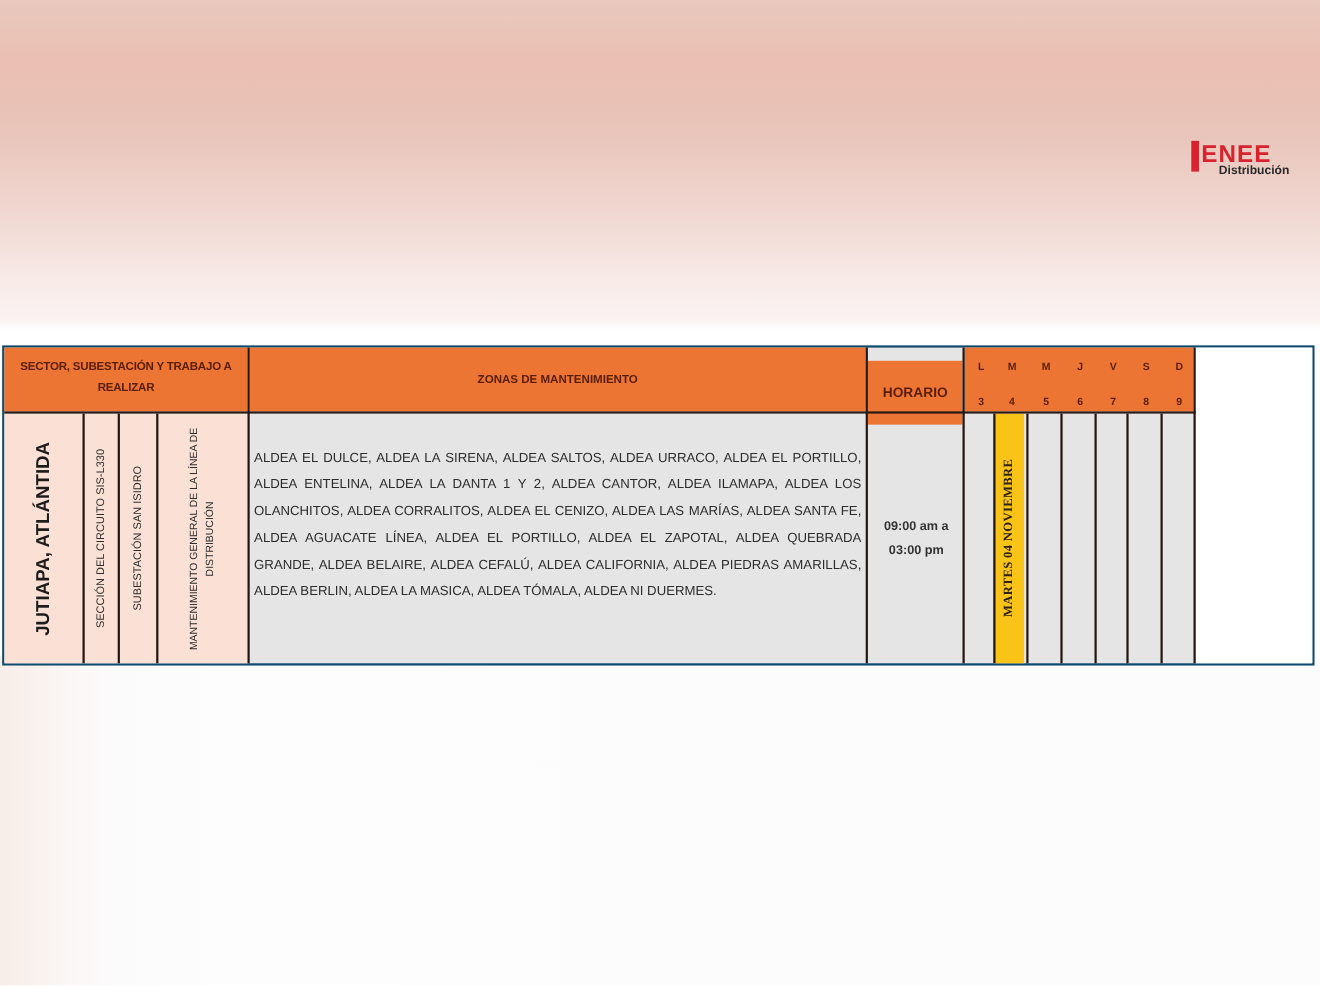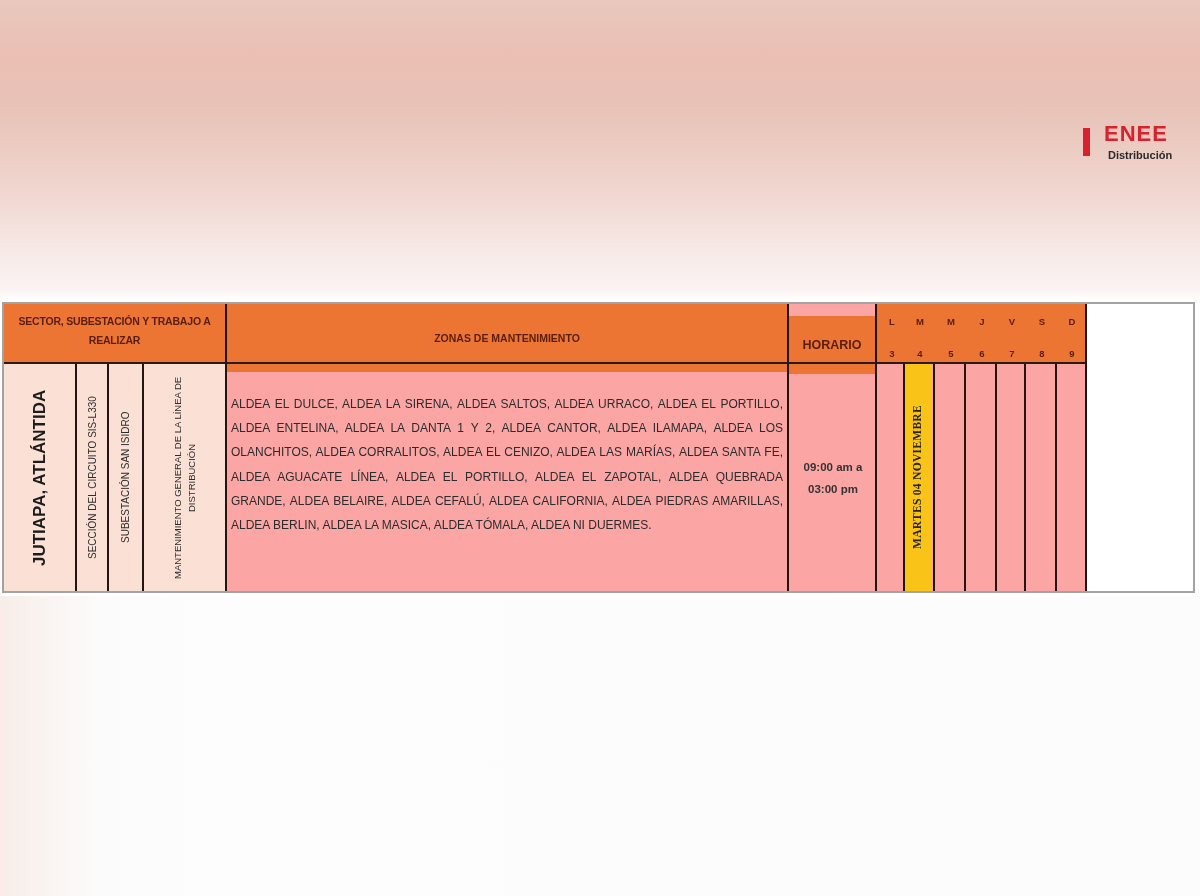--- a/index.html
+++ b/index.html
@@ -8,31 +8,31 @@
     background: linear-gradient(to bottom,
       #e9c8bd 0px, #ebbfb3 60px, #e8c3b8 110px, #f0d6cf 190px,
       #f7e9e6 250px, #fbf3f2 290px, #ffffff 300px, #ffffff 896px);
     font-family: "Liberation Sans", sans-serif;
   }
   .bottom-bg {
     position: absolute; left: 0; top: 596px; width: 1200px; height: 300px;
     background: linear-gradient(to right, #f8ede8 0px, #faf6f4 60px, #fcfbfb 100px, #fdfdfd 200px, #fcfcfc 1200px);
   }
   .tbl {
-    position: absolute; left: 2px; top: 302px; width: 1193px; height: 291px;
-    border: 2px solid #a3a3a3; box-sizing: border-box; background: #fca5a5;
+    position: absolute; left: 2px; top: 314px; width: 1193px; height: 291px;
+    border: 2px solid #0c4a6e; box-sizing: border-box; background: #e5e5e5;
   }
   .cell { position: absolute; box-sizing: border-box; }
   .hdr { background: #ec7533; color: #5a1d08; font-weight: bold; }
   .vline { position: absolute; top: 0; width: 2px; background: #231512; }
   .hline { position: absolute; left: 0; height: 2px; background: #2a1a14; }
 
   .hdr-sector { left: 0; top: 0; width: 221px; height: 58px;
     font-size: 10.5px; text-align: center; line-height: 19px; padding-top: 8px; letter-spacing: -0.2px; }
-  .hdr-zonas { left: 223px; top: 0; width: 560px; height: 68px;
+  .hdr-zonas { left: 223px; top: 0; width: 560px; height: 58px;
     font-size: 10.5px; display:flex; align-items:center; justify-content:center; }
   .hdr-horario { left: 785px; top: 0; width: 86px; height: 58px;
     font-size: 12.5px; display:flex; align-items:center; justify-content:center;margin-top:12px; }
   .hdr-days { left: 873px; top: 0; width: 208px; height: 58px; }
   .day-col { position: absolute; top: 0; height: 58px; width: 30px; font-size: 9.5px; text-align: center; }
   .day-col .l { position: absolute; top: 12px; left: 0; width: 100%; }
   .day-col .n { position: absolute; top: 44px; left: 0; width: 100%; }
 
   .body-left { left: 0; top: 60px; width: 221px; height: 227px; background: #fbe1d5; }
   .vtext {
@@ -47,21 +47,21 @@
   .zonas-body { left: 225px; top: 60px; width: 556px; height: 227px;
     padding: 28px 2px 0 2px; font-size: 12px; line-height: 24.2px; color: #2c2c2c; text-align: justify; }
   .horario-body { left: 787px; top: 60px; width: 84px; height: 227px;
     display:flex; align-items:center; justify-content:center; text-align:center;
     font-size: 11.5px; font-weight: bold; color: #333; line-height: 22px; }
   .highlight { position: absolute; left: 901px; top: 60px; width: 28px; height: 227px; background: #fac317; }
   .v-date { left: 901px; top: 60px; width: 28px; height: 227px;
     font-family: "Liberation Serif", serif; font-size: 11.5px; font-weight: bold; color: #2a2412; letter-spacing: 0.3px; }
   .logo-cell { left: 1083px; top: 0; width: 106px; height: 287px; background:#fff; }
   .logo { position: absolute; left: 1083px; top: 123px; width: 110px; }
-  .logo-enee { display:flex; align-items:flex-start; color: #d8232f; font-weight: bold; font-size: 22px; letter-spacing: 1px; line-height: 22px; gap: 12px; }
+  .logo-enee { display:flex; align-items:flex-end; color: #d8232f; font-weight: bold; font-size: 22px; letter-spacing: 1px; line-height: 22px; }
   .logo-mark { width: 7px; height: 28px; background: #d8232f; margin-right: 2px; position: relative; top: 5px; }
   .logo-dist { color: #2a2a2a; font-weight: bold; font-size: 11px; margin-left: 25px; margin-top: -2px; }
 </style>
 </head>
 <body>
 
 <div class="bottom-bg"></div>
 
 <div class="tbl">
 

